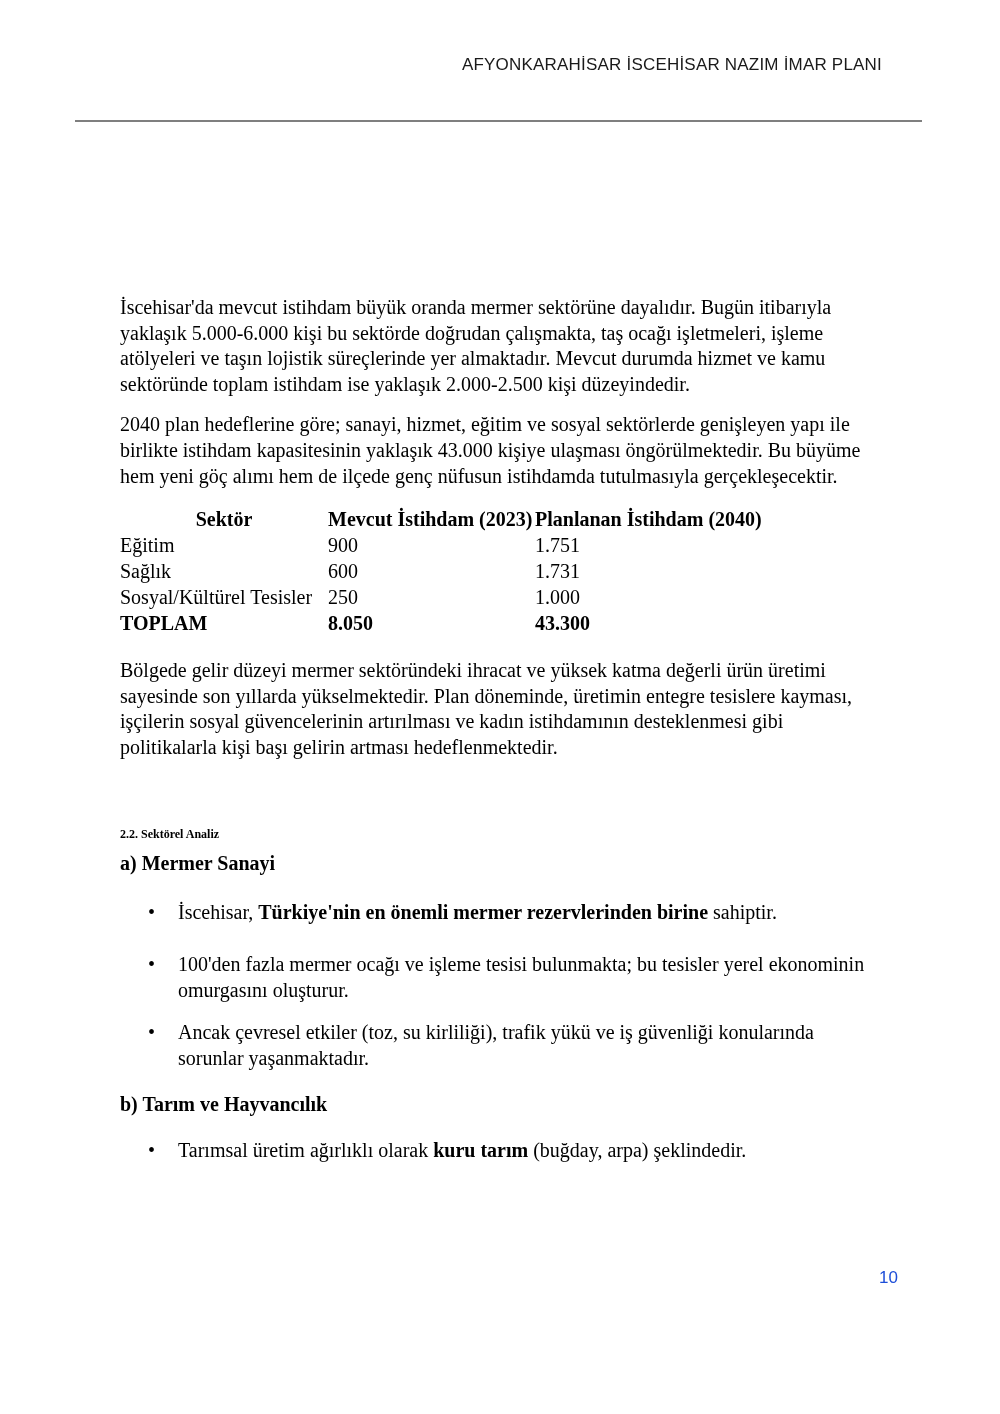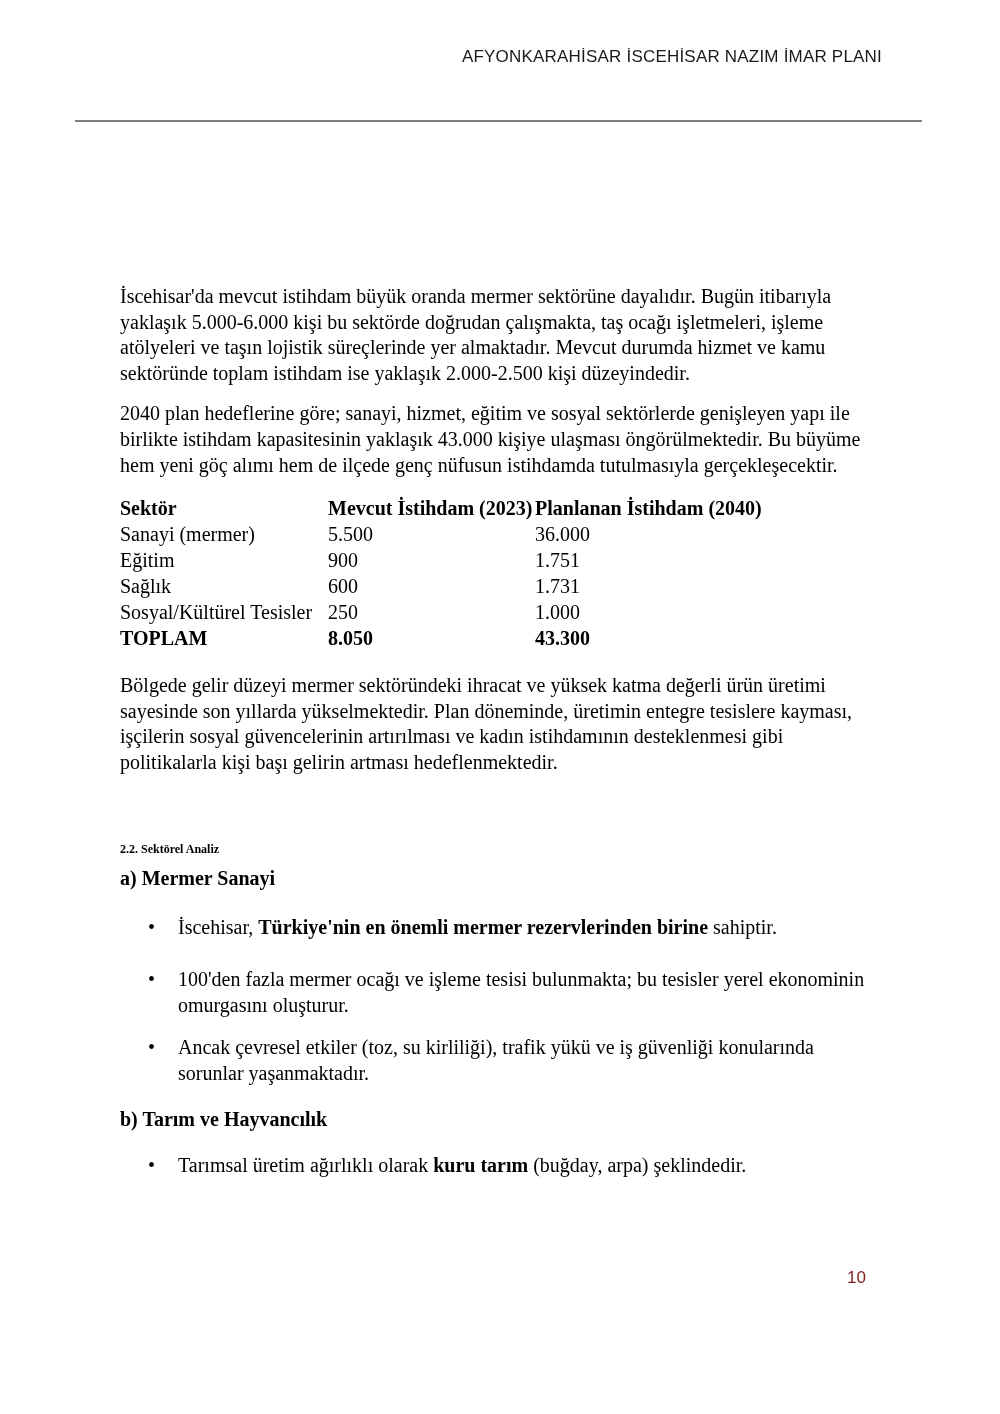--- a/index.html
+++ b/index.html
@@ -5,38 +5,38 @@
   * { margin: 0; padding: 0; box-sizing: border-box; }
   html, body { background: #ffffff; }
   body {
     width: 1000px; height: 1414px;
     position: relative;
     font-family: "Liberation Serif", serif;
     color: #000000;
   }
   .doc-header {
     position: absolute;
-    top: 44px; right: 118px;
+    top: 52px; right: 118px;
     text-align: right;
     font-family: "Liberation Sans", sans-serif;
     font-size: 17px;
     line-height: 25px;
     color: #1a1a1a;
     letter-spacing: 0.2px;
     white-space: nowrap;
   }
   .rule {
     position: absolute;
     top: 120px; left: 75px;
     width: 847px; height: 2px;
     background: #7f7f7f;
   }
   .content {
     position: absolute;
-    left: 120px; top: 4px;
+    left: 120px; top: 15px;
     width: 762px;
     font-size: 20px;
     line-height: 25.6px;
   }
   .para { text-align: left; }
   .p1 { margin-top: 280px; }
   .p2 { margin-top: 15px; }
   .p3 { margin-top: 19px; }
   table.emp {
     margin-top: 17px;
@@ -48,21 +48,21 @@
     height: 26px;
     padding: 0;
     font-size: 20px;
     line-height: 26px;
     font-weight: normal;
     text-align: left;
     vertical-align: top;
     white-space: nowrap;
   }
   table.emp th { font-weight: bold; }
-  table.emp th.c1 { }
+  table.emp th.c1 { text-align: center; }
   table.emp tr.total td { font-weight: bold; }
   .p4 { margin-top: 22px; }
   .h-num { margin-top: 60px; font-weight: bold; font-size: 12px; line-height: 26px; }
   .h-sub { margin-top: 3px; font-size: 20px; line-height: 26px; }
   .h-sub b { font-weight: bold; }
   .h-sub.hb { margin-top: 20px; }
   .li {
     display: flex;
     line-height: 26px;
   }
@@ -71,24 +71,24 @@
     padding-left: 28px;
     font-size: 20px;
   }
   .li .txt { flex: 1 1 auto; }
   .li.b1 { margin-top: 23px; }
   .li.b2 { margin-top: 26px; }
   .li.b3 { margin-top: 16px; }
   .li.b4 { margin-top: 20px; }
   .page-num {
     position: absolute;
-    top: 1268px; right: 134px;
+    top: 1268px; right: 102px;
     font-family: "Liberation Sans", sans-serif;
     font-size: 17px;
-    color: #7f1d1d;
+    color: #1d4ed8;
     text-align: center;
   }
 </style>
 </head>
 <body>
 
 <div class="doc-header">
   <div>AFYONKARAHİSAR İSCEHİSAR NAZIM İMAR PLANI</div>
 </div>
 
@@ -105,25 +105,20 @@
     <colgroup>
       <col style="width:208px">
       <col style="width:207px">
       <col style="width:347px">
     </colgroup>
     <tbody>
         <tr>
       <th class="c1">Sektör</th>
       <th>Mevcut İstihdam (2023)</th>
       <th>Planlanan İstihdam (2040)</th>
-    </tr>
-    <tr>
-      <td>Sanayi (mermer)</td>
-      <td>5.500</td>
-      <td>36.000</td>
     </tr>
     <tr>
       <td>Eğitim</td>
       <td>900</td>
       <td>1.751</td>
     </tr>
     <tr>
       <td>Sağlık</td>
       <td>600</td>
       <td>1.731</td>

